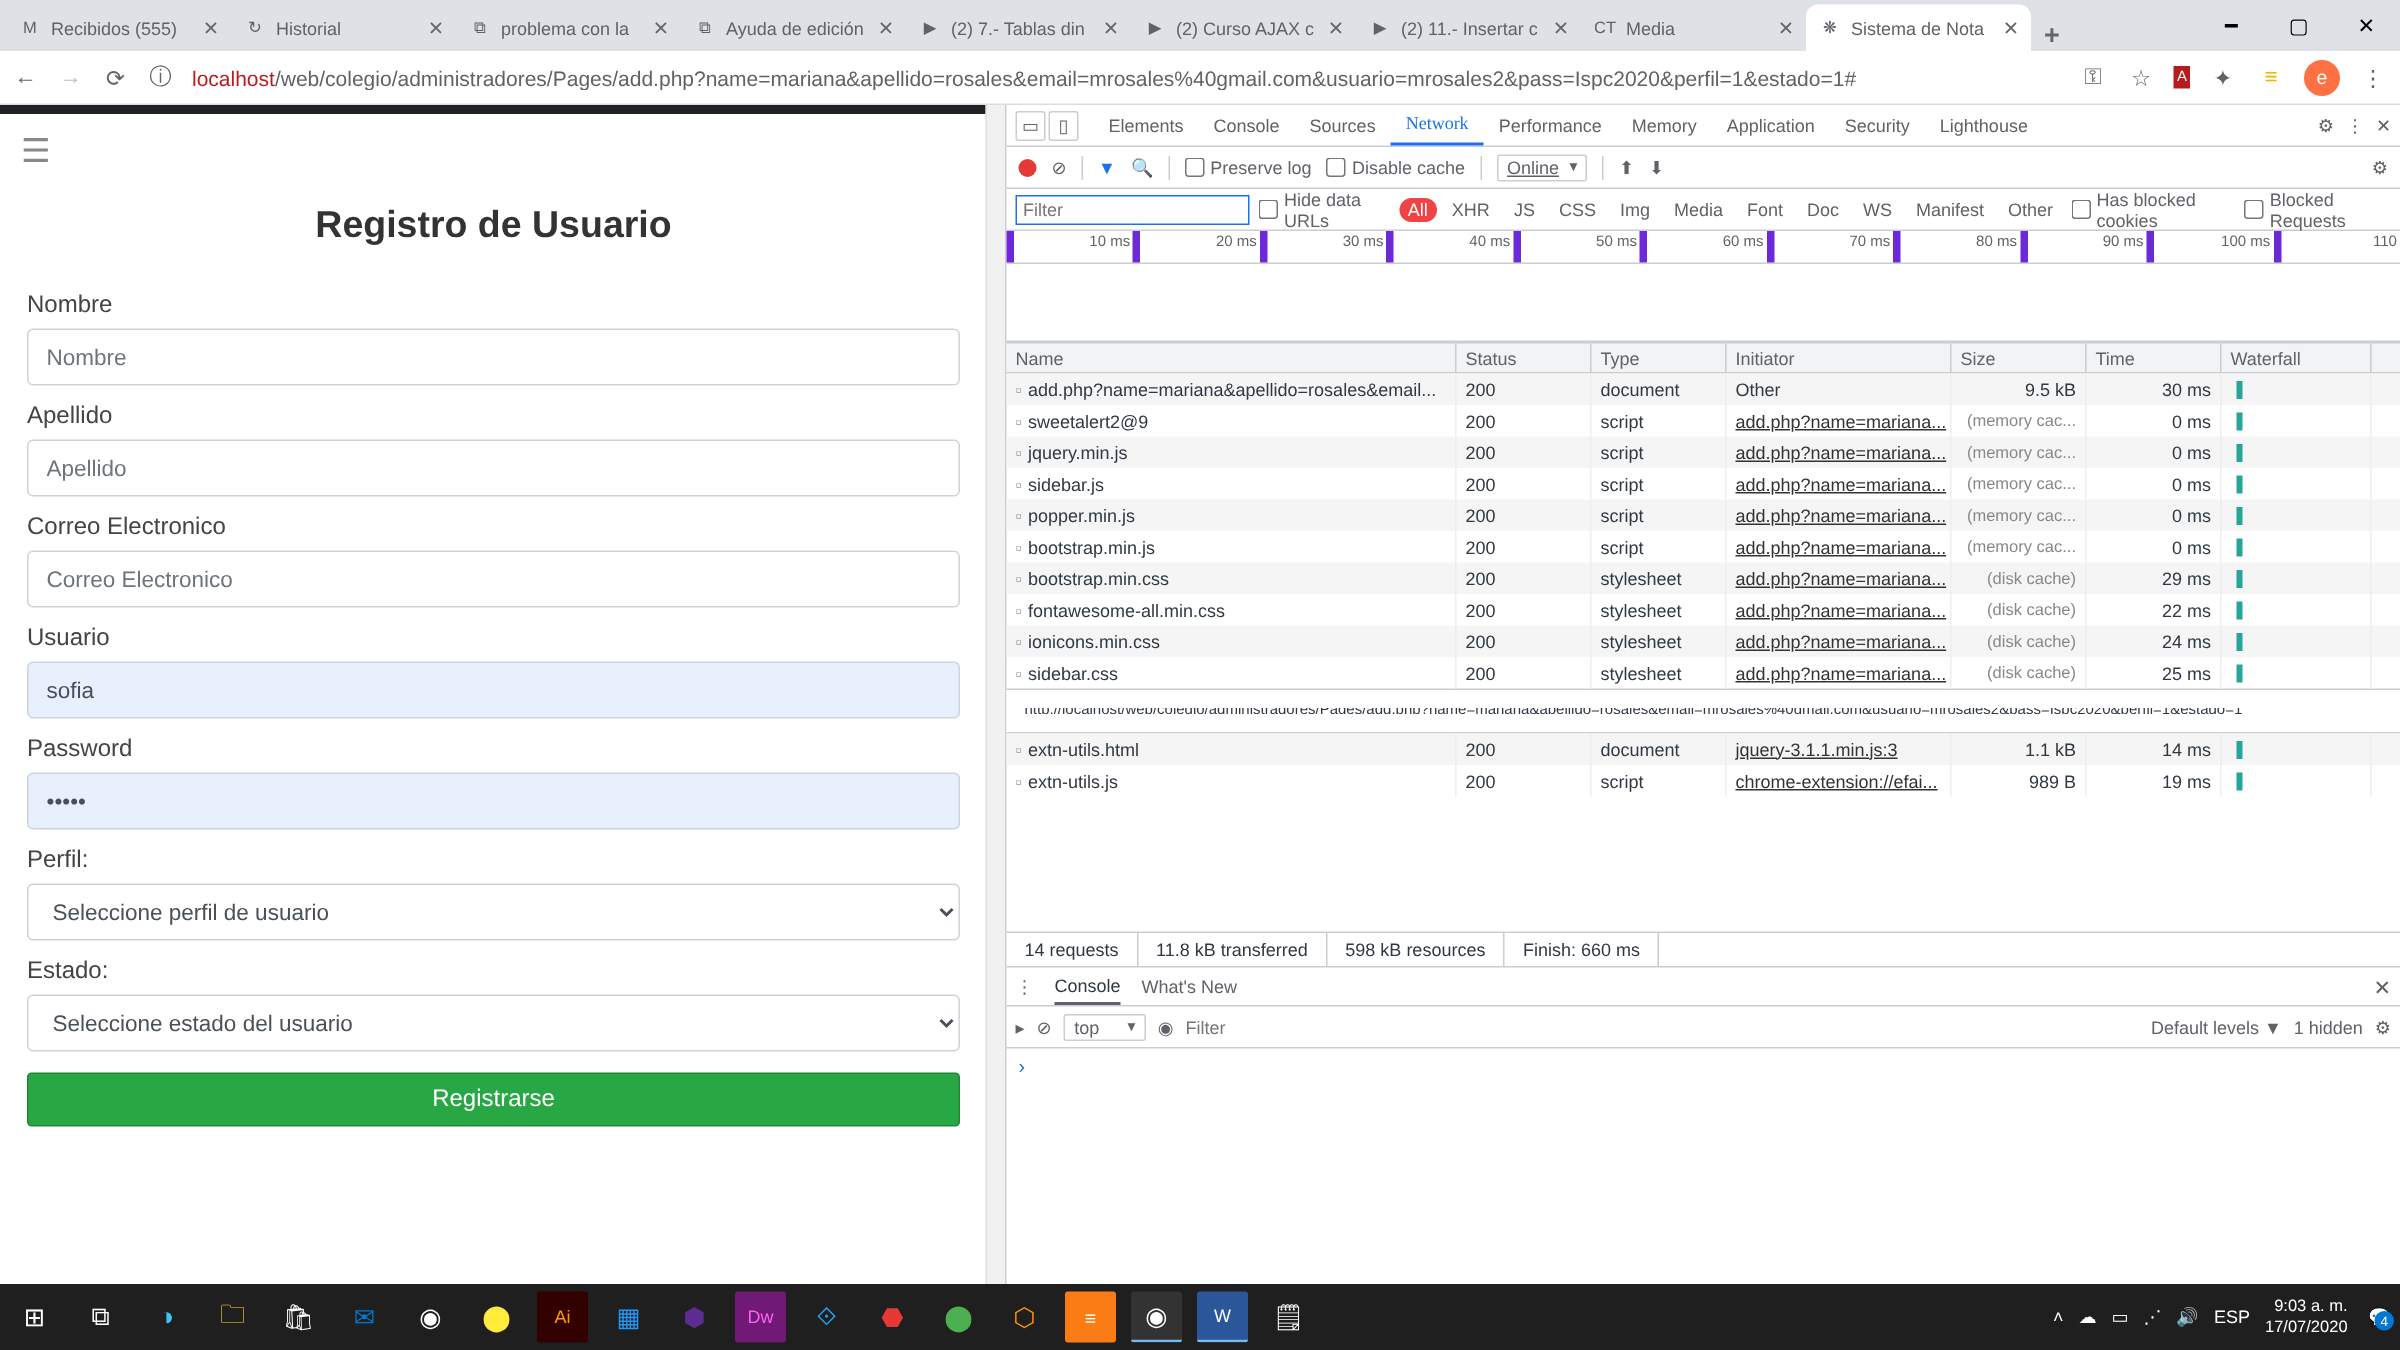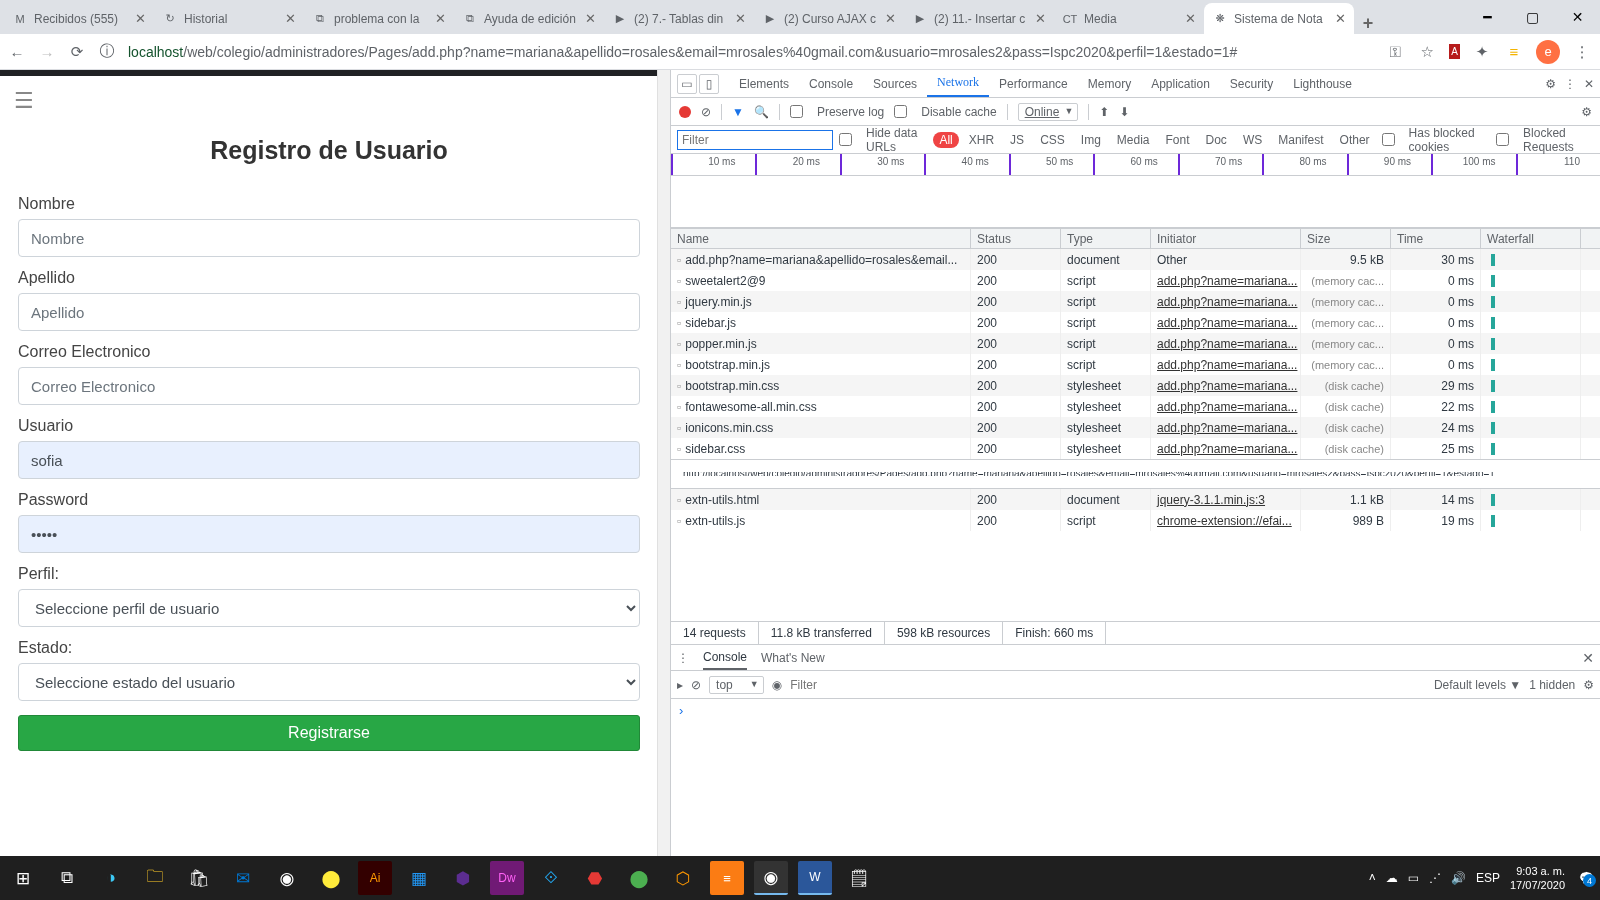--- a/index.html
+++ b/index.html
@@ -12,21 +12,21 @@
 .tab .favicon { width: 16px; height: 16px; flex: none; display: inline-flex; align-items: center; justify-content: center; font-size: 11px; }
 .tab .label { white-space: nowrap; overflow: hidden; text-overflow: ellipsis; flex: 1; }
 .tab .close { flex: none; color: #666; font-size: 13px; }
 .newtab { width: 28px; text-align: center; color: #666; font-size: 18px; font-weight: bold; }
 .win-ctrl { margin-left: auto; display: flex; }
 .win-ctrl div { width: 45px; height: 34px; display: flex; align-items: center; justify-content: center; color: #000; font-size: 14px; }
 
 .addrbar { height: 36px; background: #fff; display: flex; align-items: center; padding: 0 8px; border-bottom: 1px solid #dadce0; gap: 12px; }
 .addrbar .nav-icn { width: 18px; text-align: center; color: #5f6368; font-size: 15px; }
 .addrbar .url { flex: 1; color: #202124; font-size: 14px; white-space: nowrap; overflow: hidden; }
-.addrbar .url .host { color: #14532d; }
+.addrbar .url .host { color: #b91c1c; }
 .addrbar .url .path { color: #5f6368; }
 .addrbar .right-icn { width: 20px; text-align: center; color: #5f6368; font-size: 15px; }
 .avatar-e { width: 24px; height: 24px; border-radius: 50%; background: #ff7043; color: #fff; display: flex; align-items: center; justify-content: center; font-size: 13px; }
 
 
 .split { display: flex; height: calc(100% - 34px - 36px - 44px); }
 .page { width: 670px; background: #fff; overflow: hidden; position: relative; }
 .page-top { height: 6px; background: #202124; }
 .hamburger { position: absolute; top: 18px; left: 14px; font-size: 22px; color: #888; }
 .page::after{ content:""; position:absolute; right:0; top:0; bottom:0; width:12px; background:#f1f1f1; border-left:1px solid #e0e0e0;}
@@ -46,30 +46,30 @@
 .dt-inspect span{ width:20px; height:20px; border:1px solid #cacdd1; border-radius:2px; display:flex; align-items:center; justify-content:center; color:#5f6368; font-size:12px;}
 .dt-tab { padding: 0 10px; height: 27px; display: flex; align-items: center; color: #5f6368; cursor: pointer; }
 .dt-tab.active { color: #1a73e8; border-bottom: 2px solid #1a73e8; font-family: Liberation Serif, serif; }
 .dt-tabs .spacer { flex: 1; }
 
 .dt-toolbar { height: 28px; border-bottom: 1px solid #cacdd1; display: flex; align-items: center; gap: 10px; padding: 0 8px; color: #5f6368; }
 .rec-dot { width: 12px; height: 12px; border-radius: 50%; background: #e53935; }
 .dt-toolbar .sep { width: 1px; height: 16px; background: #cacdd1; }
 .dt-sel { border: 1px solid #cacdd1; border-radius:2px; padding:1px 18px 1px 6px; position:relative;text-decoration:underline; }
 .dt-sel::after{content:"▼"; position:absolute; right:4px; top:2px; font-size:9px; color:#5f6368;}
-.chk { display:flex; align-items:center; gap:14px; }
+.chk { display:flex; align-items:center; gap:4px; }
 .chk input{ margin:0;}
 
 .dt-filterbar { height: 28px; border-bottom: 1px solid #cacdd1; display: flex; align-items: center; gap: 6px; padding: 0 6px; color: #5f6368; }
 .filter-input { width: 156px; height: 20px; border: 1px solid #1a73e8; padding: 0 4px; font-size: 12px; outline: none; }
 .pill { padding: 1px 6px; border-radius: 8px; cursor: pointer; }
 .pill.sel { background: #ef4444; color: #fff; }
 
 .timeline { height: 22px; border-bottom: 1px solid #cacdd1; display: flex; align-items: flex-end; font-size: 10px; color: #5f6368; position:relative; }
-.timeline div { flex:1; text-align:right; padding-right:20px; border-left:2px solid #6d28d9; height:100%; display:flex; align-items:flex-start; justify-content:flex-end; padding-top:2px;}
+.timeline div { flex:1; text-align:right; padding-right:2px; border-left:5px solid #6d28d9; height:100%; display:flex; align-items:flex-start; justify-content:flex-end; padding-top:2px;}
 .tl-spacer{height:52px; border-bottom:1px solid #cacdd1;}
 
 .net-table { flex-shrink:0; }
 .net-head, .net-row { display: grid; grid-template-columns: 300px 90px 90px 150px 90px 90px 100px; align-items: center; height: 21px; }
 .net-head { background: #f1f3f4; border-bottom: 1px solid #cacdd1; font-size: 12px; color: #5f6368; border-top:1px solid #cacdd1;}
 .net-head > div { padding: 0 6px; border-right: 1px solid #cacdd1; height:100%; display:flex; align-items:center; }
 .net-row > div { padding: 0 6px; white-space: nowrap; overflow: hidden; text-overflow: ellipsis; border-right: 1px solid #eee; height:100%; display:flex; align-items:center;}
 .net-row:nth-child(odd) { background: #f5f5f5; }
 .net-row .name::before{ content:"▫"; margin-right:4px; color:#999; font-size:12px;}
 .net-row .initiator-link { color: #333; text-decoration: underline; cursor:pointer; }

